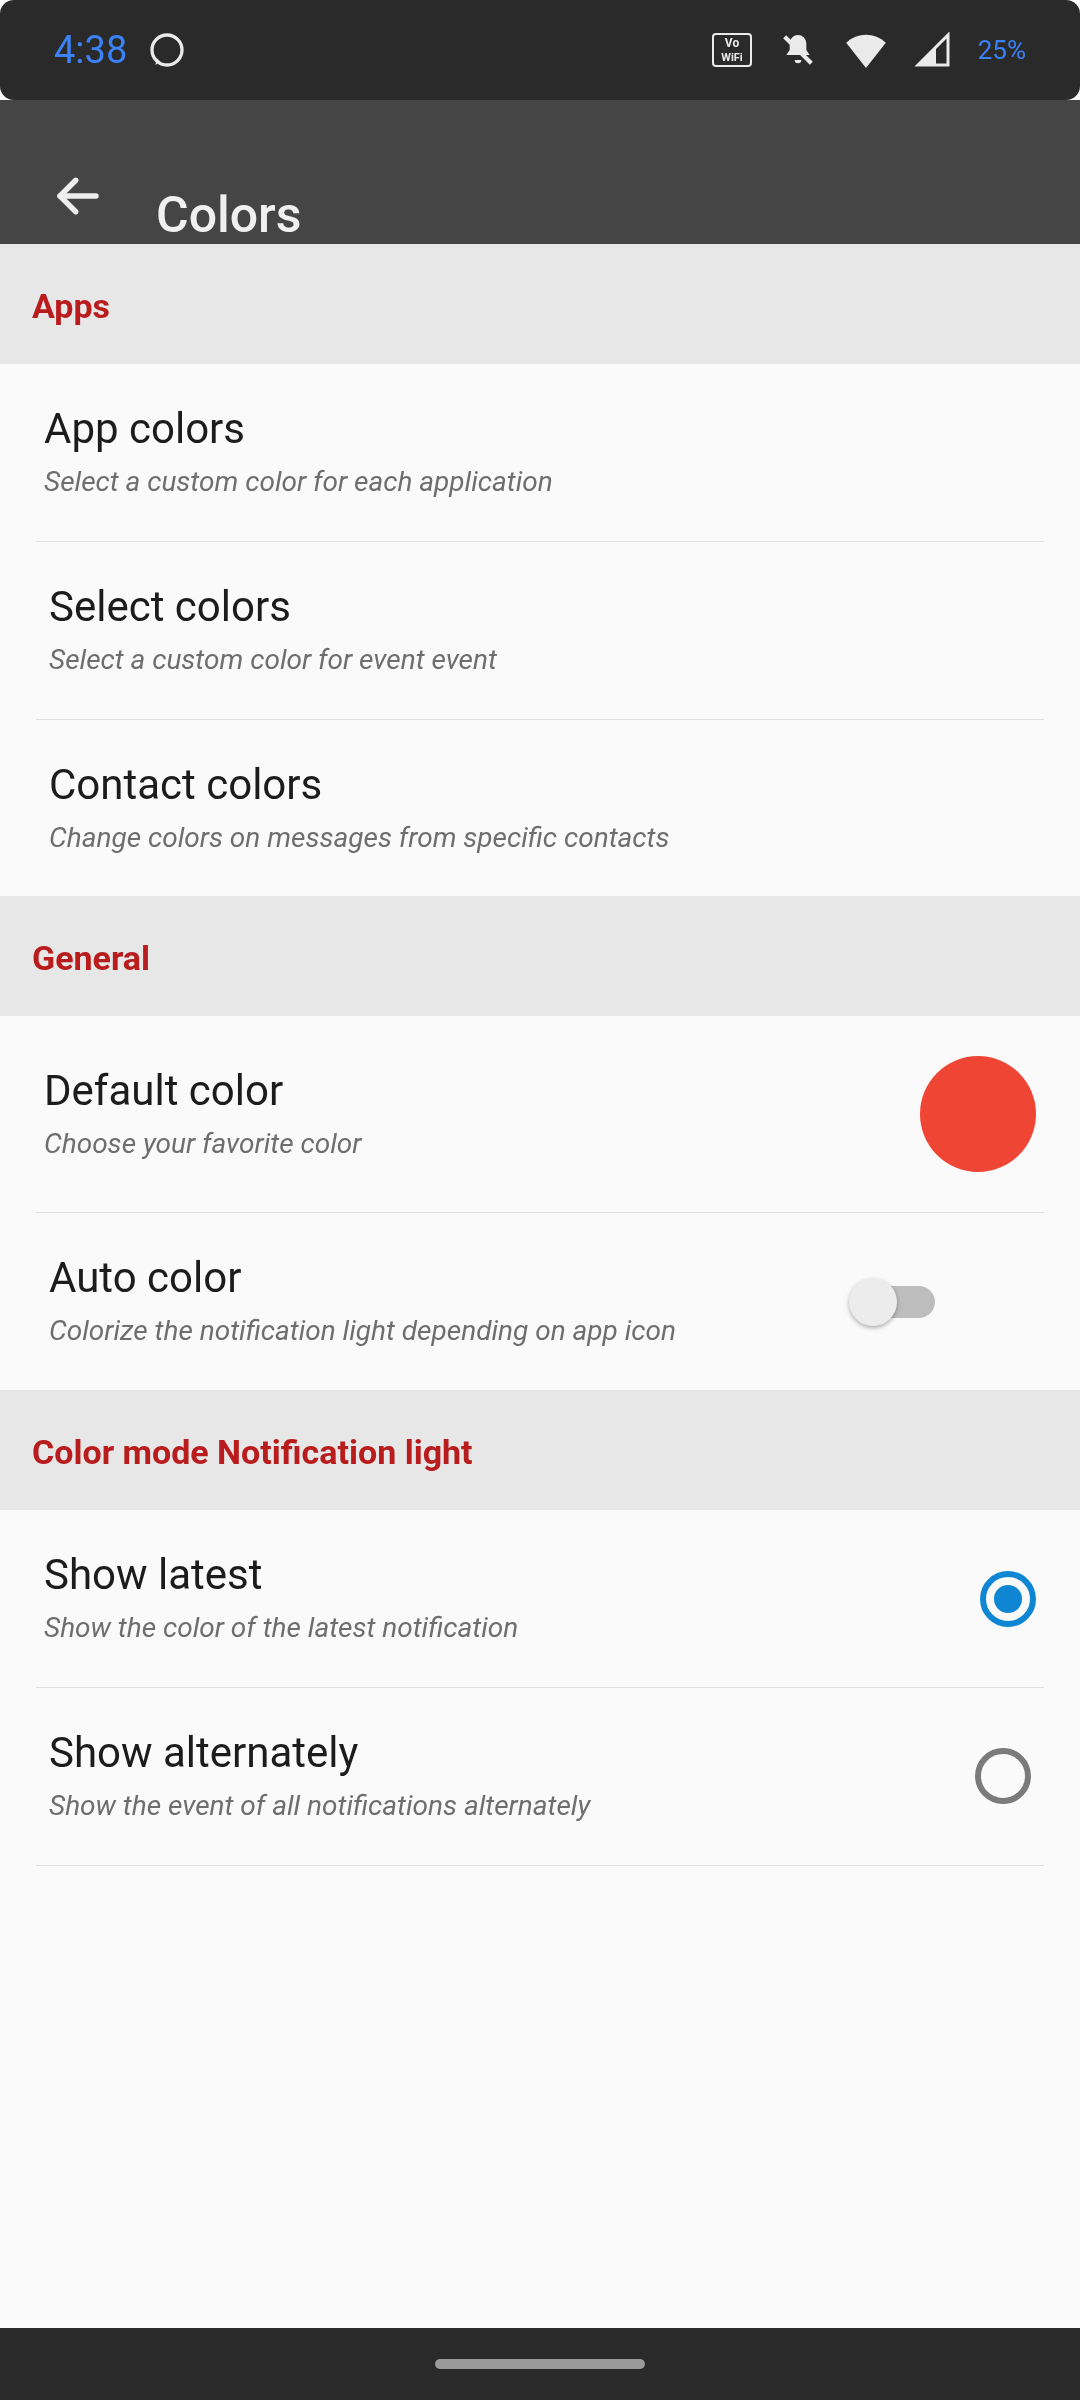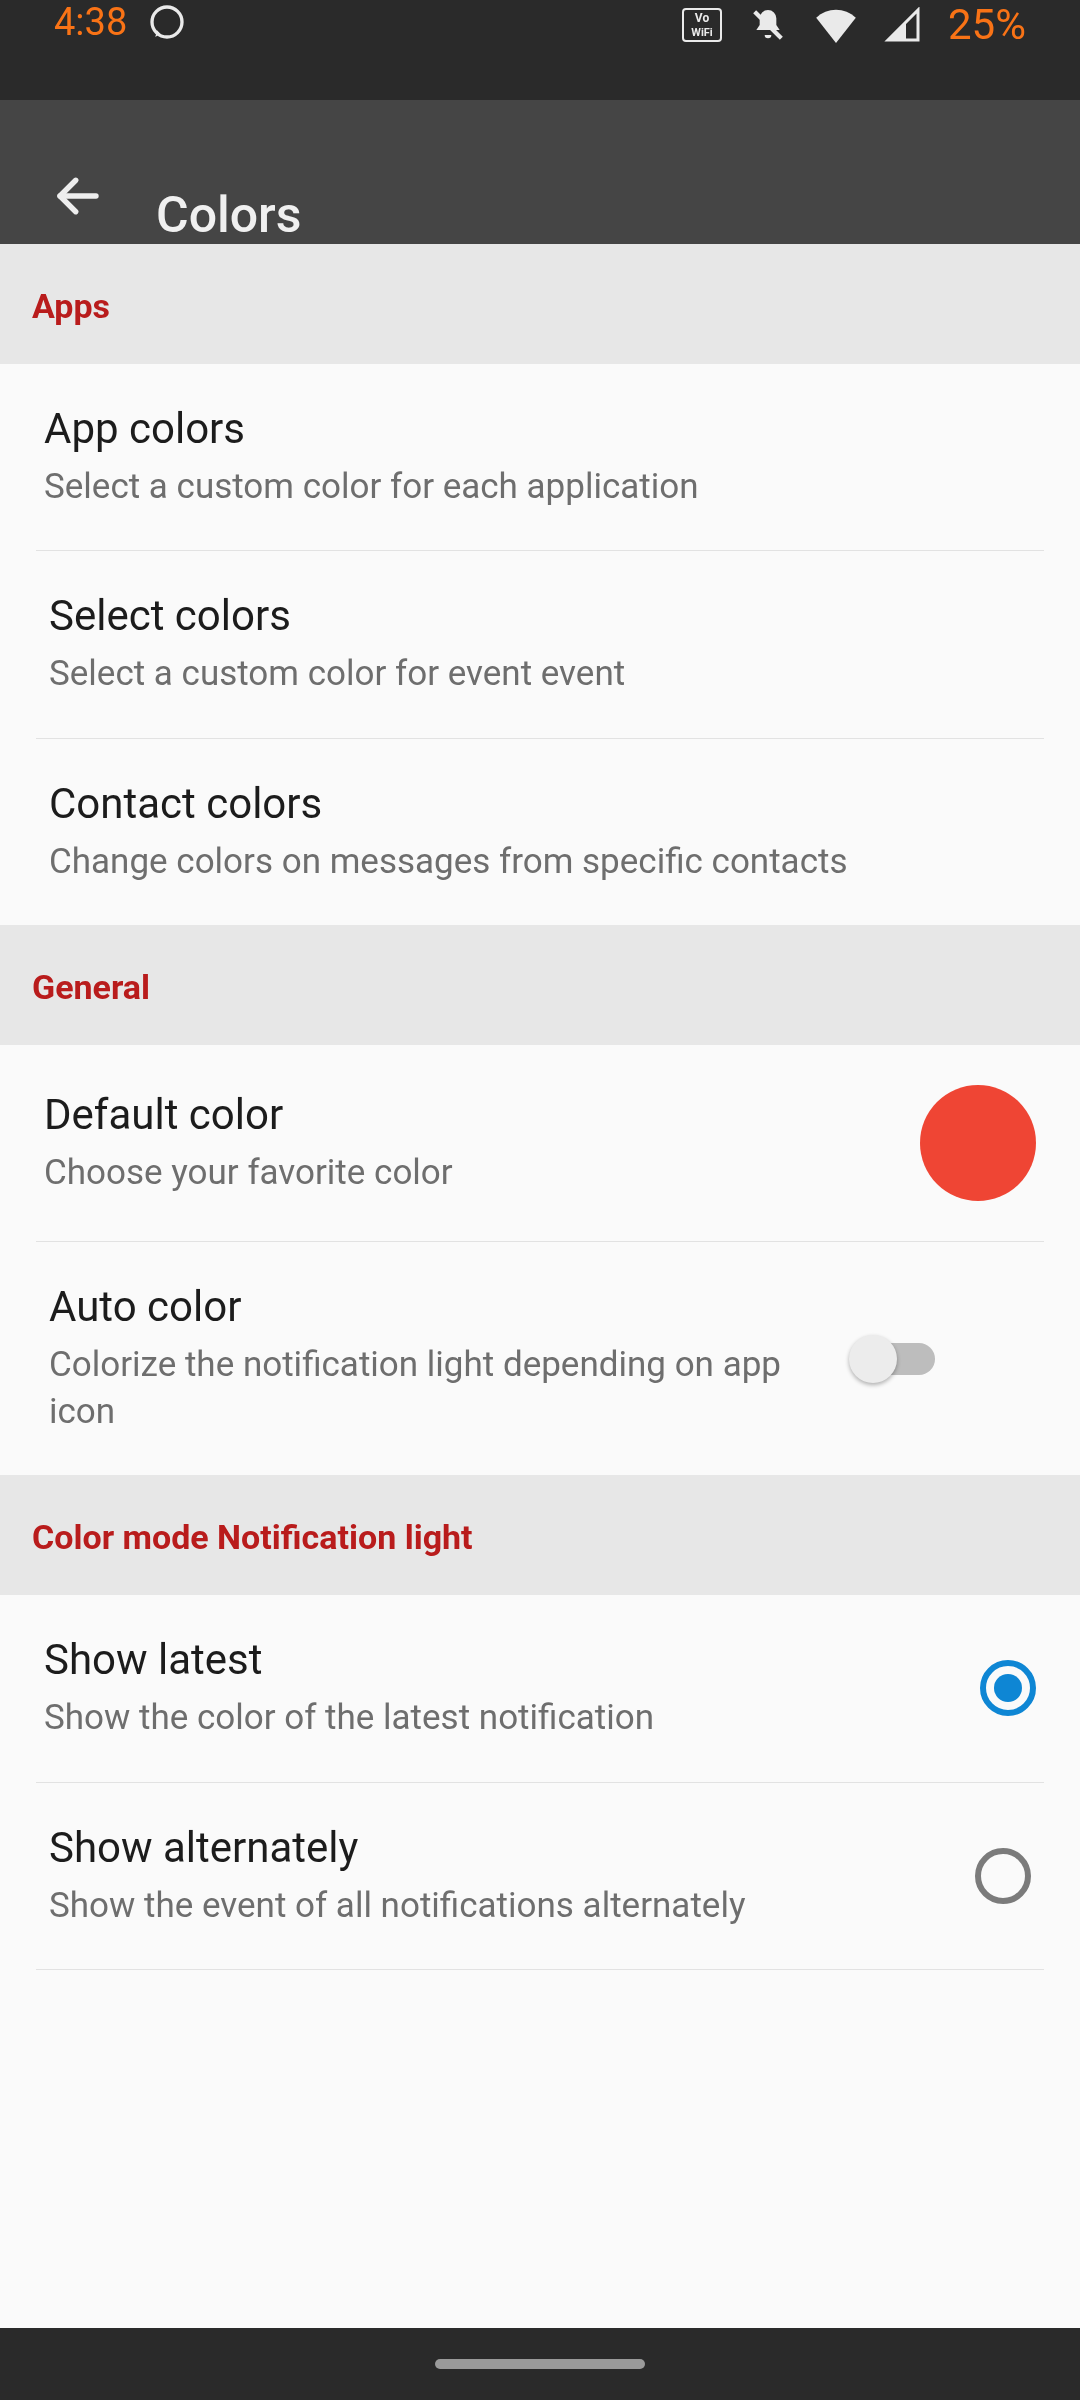--- a/index.html
+++ b/index.html
@@ -1,24 +1,25 @@
 <!DOCTYPE html>
 <html><head>
 <meta charset="utf-8">
 <style>
   * { box-sizing: border-box; margin: 0; padding: 0; }
   html, body { width: 1080px; height: 2400px; font-family: Roboto, "Helvetica Neue", Arial, sans-serif; background: #fafafa; }
   .status-bar {
     height: 100px;
     background: #2a2a2a;
-    color: #f97316;
+    color: #3b82f6;
     display: flex;
-    align-items: flex-start;
+    align-items: center;
     padding: 0 54px;
     font-size: 38px;
+    border-radius: 14px;
   }
   .status-left { display: flex; align-items: center; gap: 20px; }
   .status-right { margin-left: auto; display: flex; align-items: center; gap: 26px; }
   .status-right svg, .status-left svg { display: block; }
   .app-bar {
     height: 144px;
     background: #454545;
     color: #f0f0f0;
     display: flex;
     align-items: flex-end;
@@ -42,21 +43,21 @@
   }
   .list { background: #fafafa; }
   .item {
     padding: 40px 49px;
     display: flex;
     align-items: center;
   }
   .item:first-child { padding-left: 44px; padding-right: 44px; }
   .item .text { flex: 1; }
   .item .title { font-size: 42px; color: #1c1c1c; font-weight: 400; margin-bottom: 10px; }
-  .item .subtitle { font-size: 35px; color: #6e6e6e; line-height: 1.35; }
+  .item .subtitle { font-size: 28px; color: #6e6e6e; line-height: 1.35; font-style: italic; }
   .color-swatch {
     width: 116px; height: 116px; border-radius: 50%;
     background: #ef4534;
     margin-left: 24px;
   }
   .switch {
     width: 86px; height: 44px; position: relative;
   }
   .switch-track {
     position: absolute; left: 10px; right: 0; top: 6px; bottom: 6px;
@@ -124,21 +125,21 @@
         <svg width="44" height="36" viewBox="0 0 24 20" fill="#eaeaea">
           <path d="M12 20 L1 6 C7 0 17 0 23 6 Z"></path>
         </svg>
       </span>
       <span>
         <svg width="38" height="36" viewBox="0 0 24 24">
           <path d="M2 22 L22 22 L22 2 Z" fill="none" stroke="#eaeaea" stroke-width="2"></path>
           <path d="M2 22 L14 22 L14 10 Z" fill="#eaeaea"></path>
         </svg>
       </span>
-      <span style="font-size:42px;">25%</span>
+      <span style="font-size:26px;">25%</span>
     </div>
   </div>
 
   <div class="app-bar">
     <div class="back-btn">
       <svg width="54" height="54" viewBox="0 0 24 24" fill="none" stroke="#eeeeee" stroke-width="2.4" stroke-linecap="round" stroke-linejoin="round">
         <line x1="20" y1="12" x2="4" y2="12"></line>
         <polyline points="11 5 4 12 11 19"></polyline>
       </svg>
     </div>

